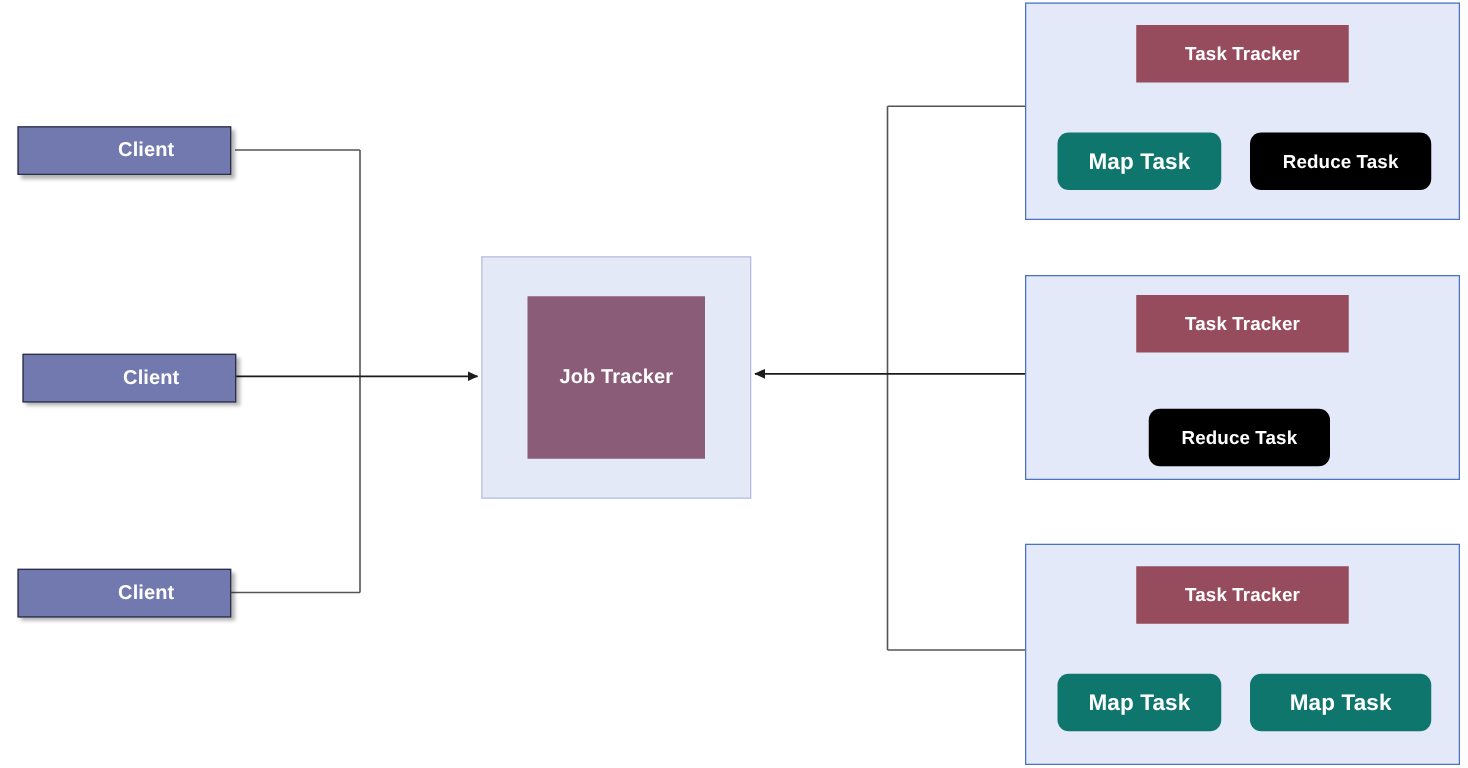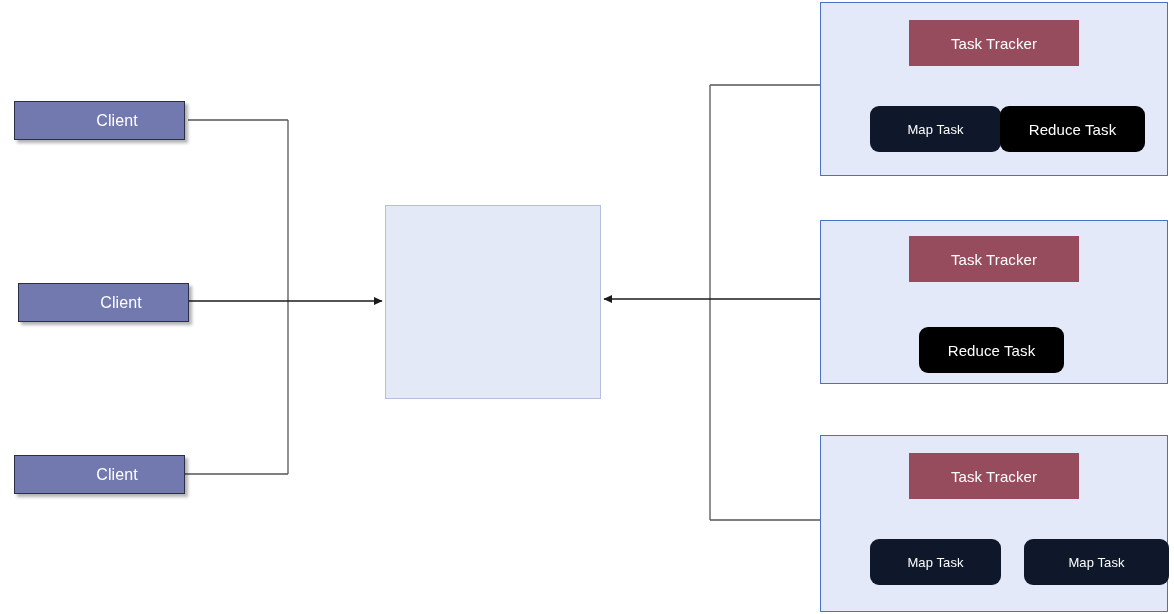--- a/index.html
+++ b/index.html
@@ -27,21 +27,21 @@
   }
 
   
   .node {
     position: absolute;
     display: flex;
     align-items: center;
     justify-content: center;
     box-sizing: border-box;
     color: #ffffff;
-    font-weight: normal;
+    font-weight: bold;
     letter-spacing: .1px;
     text-align: right;
     white-space: nowrap;
   }
 
   
   .client {
     background: #7279ae;
     border: 1.5px solid #2b2f44;
     font-size: 16px;
@@ -68,24 +68,23 @@
   }
 
   
   .tasktracker {
     background: #974c5d;
     font-size: 15px;
   }
 
   
   .maptask {
-    background: #0f172a;
+    background: #0f766e;
     border-radius: 9px;
-    font-size: 13px;
-    margin-left: 24px;
+    font-size: 18px;
   }
 
   
   .reducetask {
     background: #000000;
     border-radius: 9px;
     font-size: 15px;
   }
 </style>
 </head>
@@ -136,20 +135,23 @@
   <div class="node client" style="left:18px; top:283px; width:171px; height:39px;">
     <span>Client</span>
   </div>
 
   <div class="node client" style="left:14px; top:455px; width:171px; height:39px;">
     <span>Client</span>
   </div>
 
   <div class="container-box jobtracker-container" style="left:385px; top:205px; width:216px; height:194px;">
   </div>
+  <div class="node jobtracker" style="left:422px; top:237px; width:142px; height:130px;">
+    <span>Job Tracker</span>
+  </div>
 
   <div class="container-box" style="left:820px; top:2px; width:348px; height:174px;">
   </div>
   <div class="node tasktracker" style="left:909px; top:20px; width:170px; height:46px;">
     <span>Task Tracker</span>
   </div>
   <div class="node maptask" style="left:846px; top:106px; width:131px; height:46px;">
     <span>Map Task</span>
   </div>
   <div class="node reducetask" style="left:1000px; top:106px; width:145px; height:46px;">

